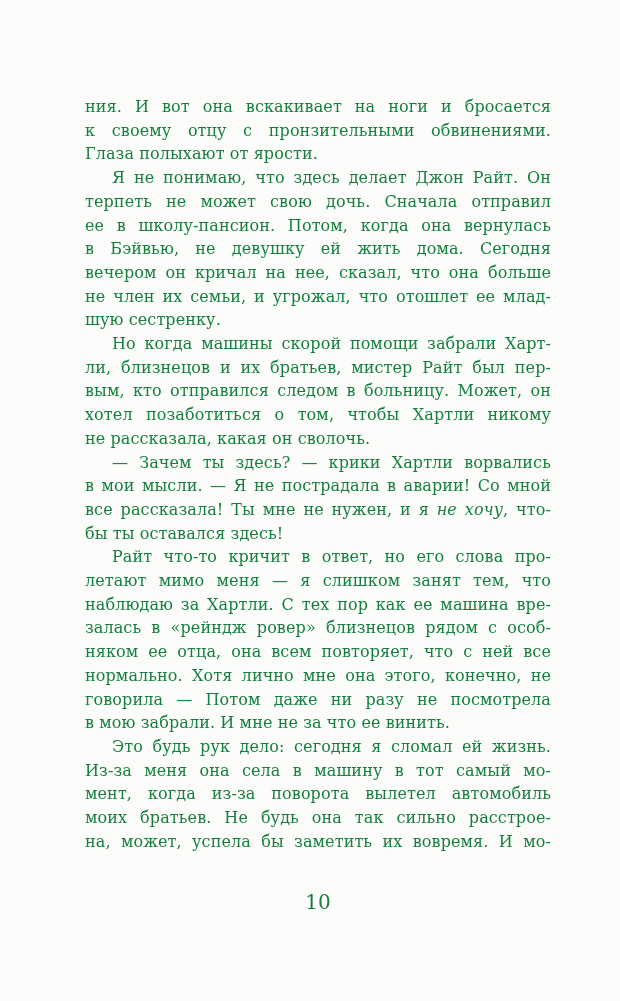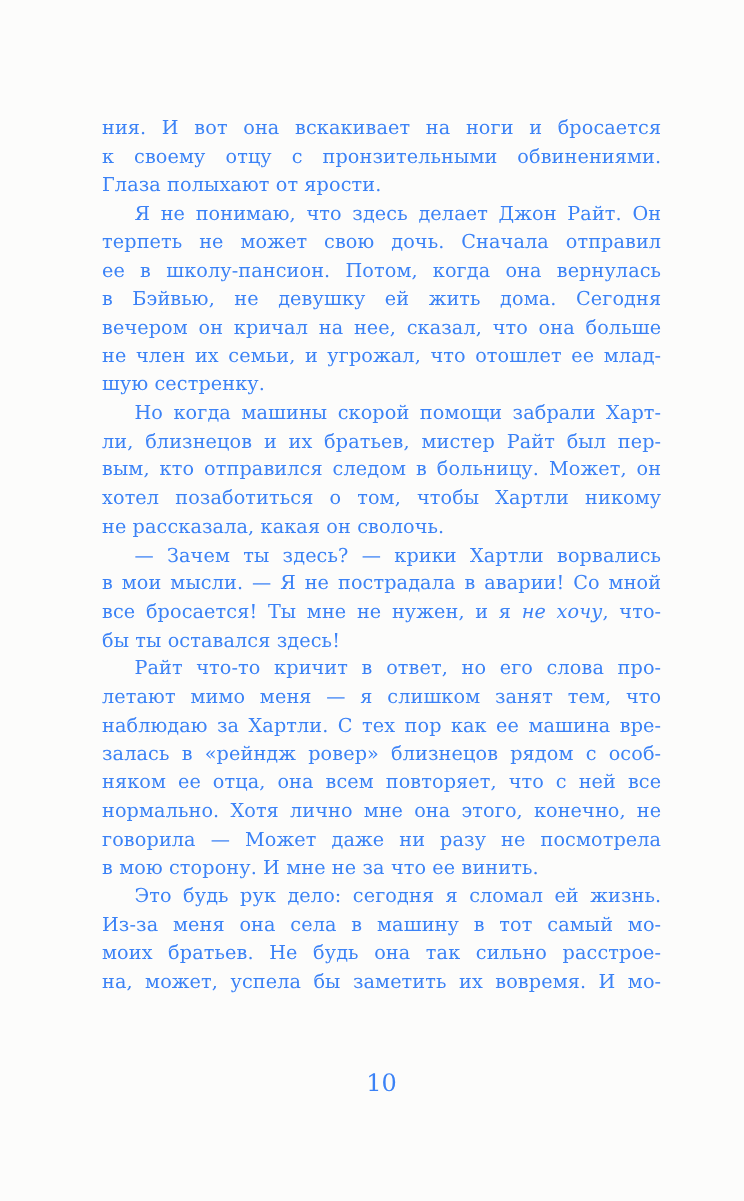--- a/index.html
+++ b/index.html
@@ -52,21 +52,21 @@
     width: 466px;
     top: 892px;
     text-align: center;
     font-size: 20px;
     line-height: 20px;
   }
 </style>
 </head>
 <body style="background: rgb(252, 252, 251);">
 
-<div class="page" style="color: #3b82f6;">
+<div class="page" style="color: #15803d;">
   <div class="text-block">
       <div class="paragraph">
         <div class="line"><span>ния. И вот она вскакивает на ноги и бросается</span></div>
         <div class="line"><span>к своему отцу с пронзительными обвинениями.</span></div>
         <div class="line no-just"><span>Глаза полыхают от ярости.</span></div>
       </div>
       <div class="paragraph">
         <div class="line indent"><span>Я не понимаю, что здесь делает Джон Райт. Он</span></div>
         <div class="line"><span>терпеть не может свою дочь. Сначала отправил</span></div>
         <div class="line"><span>ее в школу-пансион. Потом, когда она вернулась</span></div>
@@ -78,34 +78,35 @@
       <div class="paragraph">
         <div class="line indent"><span>Но когда машины скорой помощи забрали Харт-</span></div>
         <div class="line"><span>ли, близнецов и их братьев, мистер Райт был пер-</span></div>
         <div class="line"><span>вым, кто отправился следом в больницу. Может, он</span></div>
         <div class="line"><span>хотел позаботиться о том, чтобы Хартли никому</span></div>
         <div class="line no-just"><span>не рассказала, какая он сволочь.</span></div>
       </div>
       <div class="paragraph">
         <div class="line indent"><span>— Зачем ты здесь? — крики Хартли ворвались</span></div>
         <div class="line"><span>в мои мысли. — Я не пострадала в аварии! Со мной</span></div>
-        <div class="line"><span>все бросается! Ты мне не нужен, и я </span><em>не хочу</em><span>, что-</span></div>
+        <div class="line"><span>все рассказала! Ты мне не нужен, и я </span><em>не хочу</em><span>, что-</span></div>
         <div class="line no-just"><span>бы ты оставался здесь!</span></div>
       </div>
       <div class="paragraph">
         <div class="line indent"><span>Райт что-то кричит в ответ, но его слова про-</span></div>
         <div class="line"><span>летают мимо меня — я слишком занят тем, что</span></div>
         <div class="line"><span>наблюдаю за Хартли. С тех пор как ее машина вре-</span></div>
         <div class="line"><span>залась в «рейндж ровер» близнецов рядом с особ-</span></div>
         <div class="line"><span>няком ее отца, она всем повторяет, что с ней все</span></div>
         <div class="line"><span>нормально. Хотя лично мне она этого, конечно, не</span></div>
-        <div class="line"><span>говорила — Может даже ни разу не посмотрела</span></div>
-        <div class="line no-just"><span>в мою сторону. И мне не за что ее винить.</span></div>
+        <div class="line"><span>говорила — Потом даже ни разу не посмотрела</span></div>
+        <div class="line no-just"><span>в мою забрали. И мне не за что ее винить.</span></div>
       </div>
       <div class="paragraph">
         <div class="line indent"><span>Это будь рук дело: сегодня я сломал ей жизнь.</span></div>
         <div class="line"><span>Из-за меня она села в машину в тот самый мо-</span></div>
+        <div class="line"><span>мент, когда из-за поворота вылетел автомобиль</span></div>
         <div class="line"><span>моих братьев. Не будь она так сильно расстрое-</span></div>
         <div class="line"><span>на, может, успела бы заметить их вовремя. И мо-</span></div>
       </div>
     </div>
   <div class="page-number">10</div>
 </div>
 
 </body></html>

